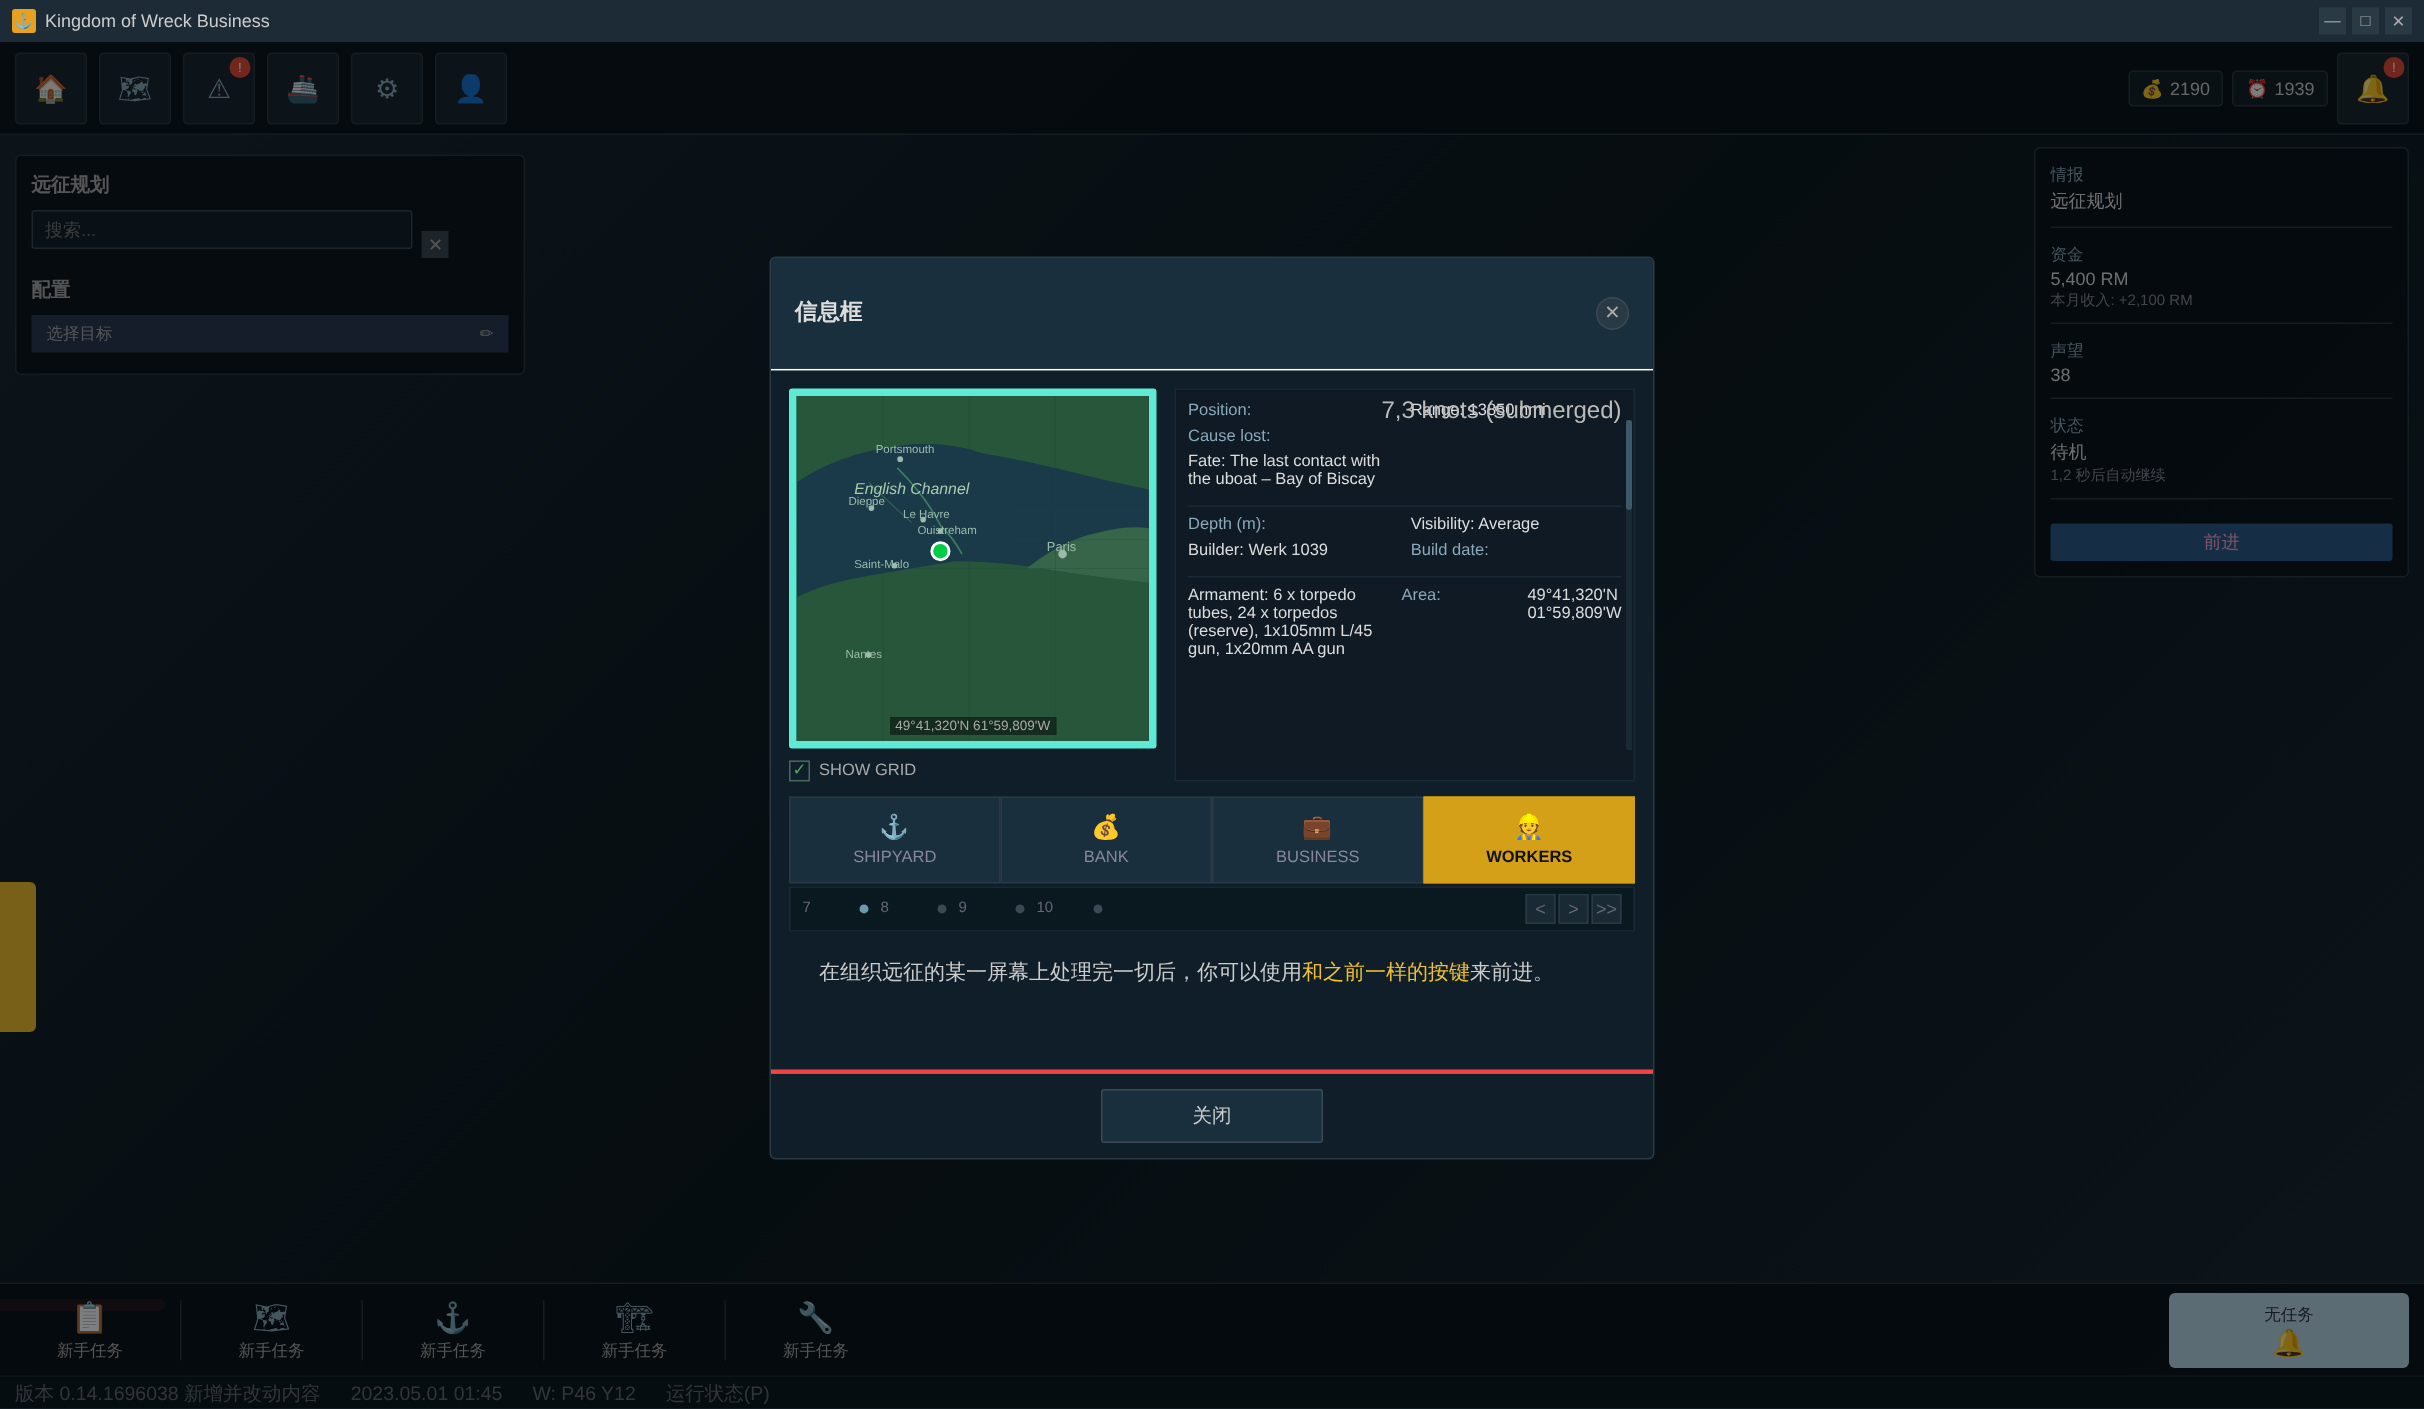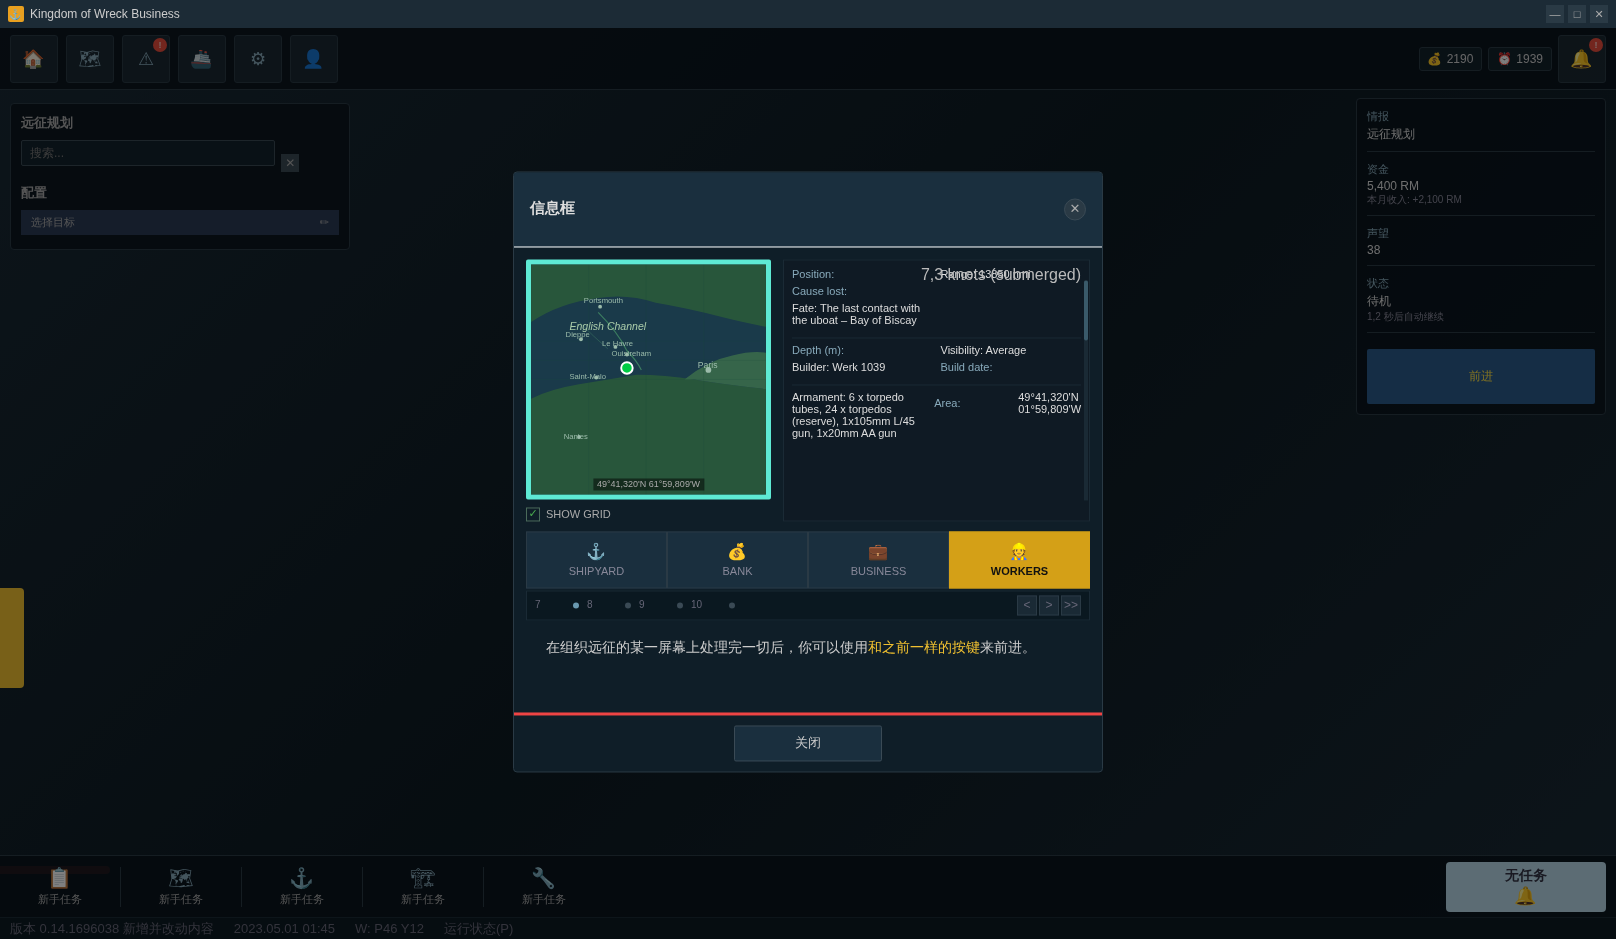--- a/index.html
+++ b/index.html
@@ -187,22 +187,22 @@
     .right-panel-sub {
       color: #889;
       font-size: 10px;
     }
     .right-panel-btn {
       position: absolute;
       right: 10px;
       top: 290px;
       background: #2a5a8a;
       border: none;
-      color: #fde047;
-      padding: 19px 12px;
+      color: #f9a8d4;
+      padding: 4px 12px;
       font-size: 12px;
       cursor: pointer;
       border-radius: 2px;
     }
 
     
     .bottom-toolbar {
       position: absolute;
       bottom: 0; left: 0; right: 0;
       height: 62px;
@@ -371,21 +371,20 @@
     .info-speed {
       position: absolute;
       top: 6px; right: 8px;
       color: #bbb;
       font-size: 16px;
     }
     .info-row {
       margin-bottom: 5px;
       display: flex;
       gap: 4px;
-      align-items: center;
     }
     .info-label {
       color: #8ab;
       min-width: 80px;
     }
     .info-value {
       color: #ddd;
       flex: 1;
     }
     .info-divider {
@@ -612,21 +611,21 @@
       <div class="bottom-item-icon">🏗</div>
       <span>新手任务</span>
     </div>
     <div style="height:40px;width:1px;background:#2a3a45;margin:0 4px;"></div>
     <div class="bottom-item">
       <div class="bottom-item-icon">🔧</div>
       <span>新手任务</span>
     </div>
     <div style="flex:1;"></div>
     <div class="bottom-right-special">
-      <span style="color:#334;font-size:14px;font-weight:bold;">无任务</span>
+      <span style="color:#334;font-size:11px;font-weight:normal;">无任务</span>
       <span style="color:#334;font-size:18px;">🔔</span>
     </div>
   </div>
 
   <div class="modal-overlay"></div>
 
   <div class="info-modal">
 
     <div class="modal-header">
       <span class="modal-title">信息框</span>

